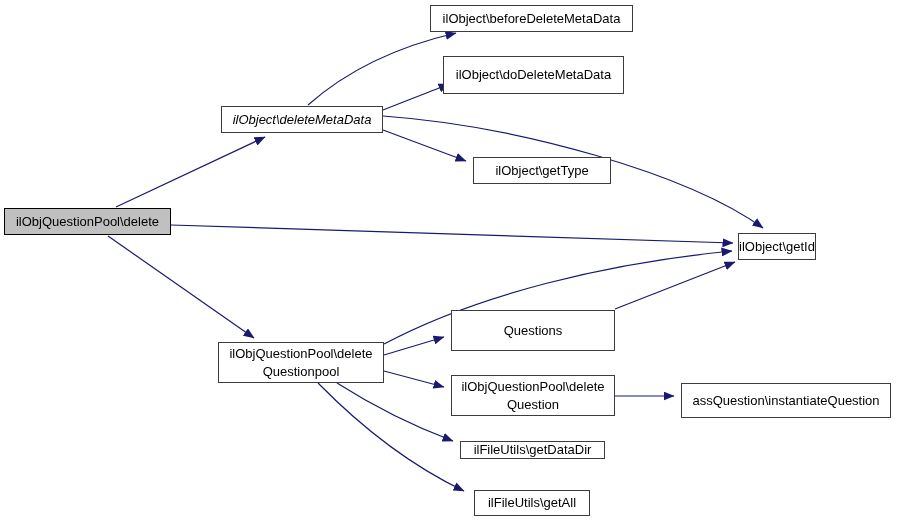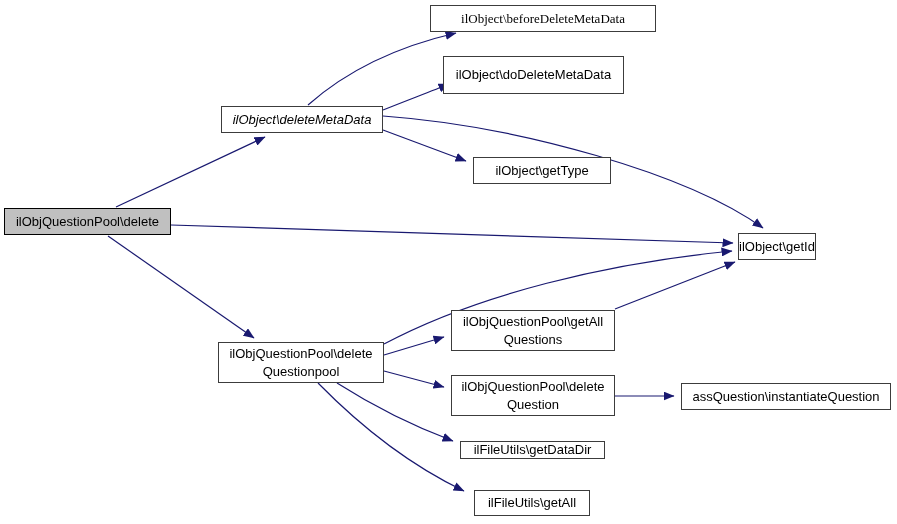--- a/index.html
+++ b/index.html
@@ -79,45 +79,44 @@
         <path class="edge" d="M615,396 L674,396" marker-end="url(#arrowhead)" stroke="#191970"></path>
       </g>
   </svg>
   <div id="nodes">
       <div class="node highlighted" style="left: 4px; top: 208px; width: 167px; height: 27px;">
         <span>ilObjQuestionPool\delete</span>
       </div>
       <div class="node" style="left: 221px; top: 106px; width: 162px; height: 27px; font-style: italic;">
         <span>ilObject\deleteMetaData</span>
       </div>
-      <div class="node" style="left: 430px; top: 5px; width: 226px; height: 27px; font-family: Liberation Serif, serif;">
+      <div class="node" style="left: 430px; top: 5px; width: 203px; height: 27px;">
         <span>ilObject\beforeDeleteMetaData</span>
       </div>
       <div class="node" style="left: 443px; top: 56px; width: 181px; height: 38px;">
         <span>ilObject\doDeleteMetaData</span>
       </div>
       <div class="node" style="left: 473px; top: 157px; width: 138px; height: 27px;">
         <span>ilObject\getType</span>
       </div>
       <div class="node" style="left: 738px; top: 233px; width: 78px; height: 27px;">
         <span>ilObject\getId</span>
       </div>
       <div class="node" style="left: 218px; top: 342px; width: 166px; height: 41px;">
         <span>ilObjQuestionPool\delete</span>
         <span>Questionpool</span>
       </div>
       <div class="node" style="left: 451px; top: 310px; width: 164px; height: 41px;">
-        <span>ilObjQuestionPool\getAll</span>
         <span>Questions</span>
       </div>
       <div class="node" style="left: 451px; top: 375px; width: 164px; height: 41px;">
         <span>ilObjQuestionPool\delete</span>
         <span>Question</span>
       </div>
-      <div class="node" style="left: 681px; top: 383px; width: 210px; height: 27px;">
+      <div class="node" style="left: 681px; top: 383px; width: 210px; height: 35px;">
         <span>assQuestion\instantiateQuestion</span>
       </div>
       <div class="node" style="left: 460px; top: 441px; width: 145px; height: 18px;">
         <span>ilFileUtils\getDataDir</span>
       </div>
       <div class="node" style="left: 474px; top: 490px; width: 116px; height: 26px;">
         <span>ilFileUtils\getAll</span>
       </div>
     </div>
 </div>

